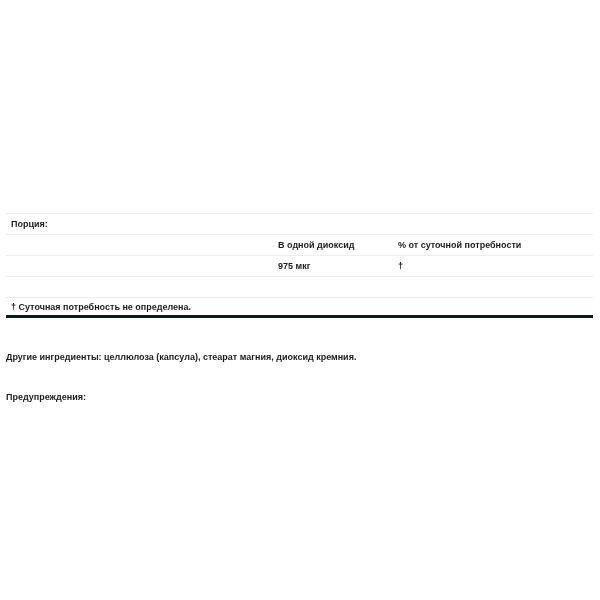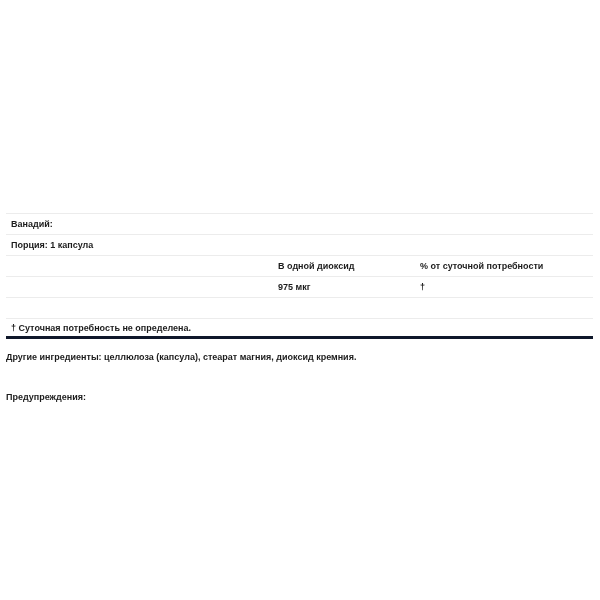--- a/index.html
+++ b/index.html
@@ -36,43 +36,40 @@
       border-bottom: 3px solid #0f172a;
     }
     .cell {
       position: absolute;
       top: 50%;
       transform: translateY(-50%);
       white-space: nowrap;
     }
     .c1 { left: 5px; }
     .c2 { left: 272px; }
-    .c3 { left: 392px; margin-left: 22px; }
+    .c3 { left: 392px; }
     .row-spacer {
       height: 21px;
       border-top: 1px solid #ececec;
       box-sizing: border-box;
     }
     .para {
       position: absolute;
       left: 6px;
       white-space: nowrap;
     }
     .other-ingredients { top: 352px; }
     .warnings { top: 392px; }
   </style>
 </head>
 <body>
 
 <div class="facts-table">
   <div class="facts-row">
-    <span class="cell c1">Ванадий:</span>
-  </div>
-  <div class="facts-row">
-    <span class="cell c1">Порция: 1 капсула</span>
+    <span class="cell c1">Порция:</span>
   </div>
   <div class="facts-row">
     <span class="cell c1"></span>
     <span class="cell c2">В одной диоксид</span>
     <span class="cell c3">% от суточной потребности</span>
   </div>
   <div class="facts-row">
     <span class="cell c2">975 мкг</span>
     <span class="cell c3">†</span>
   </div>

